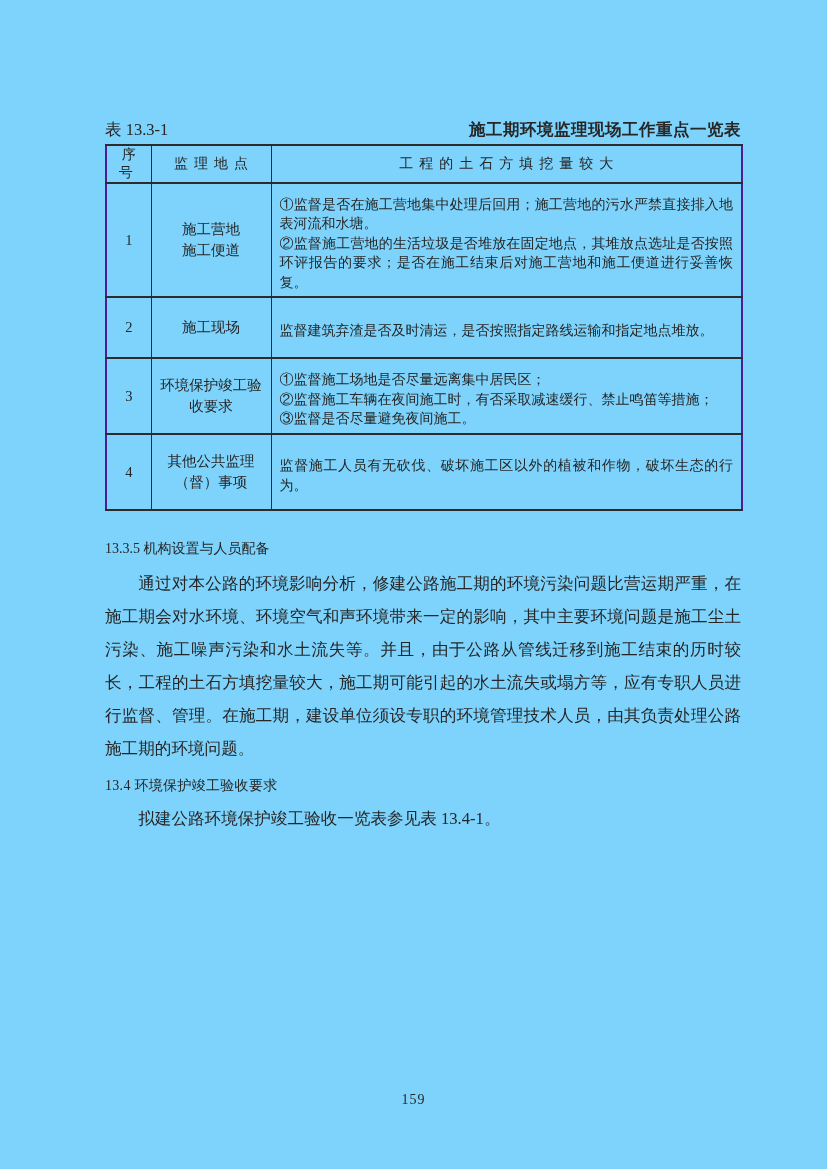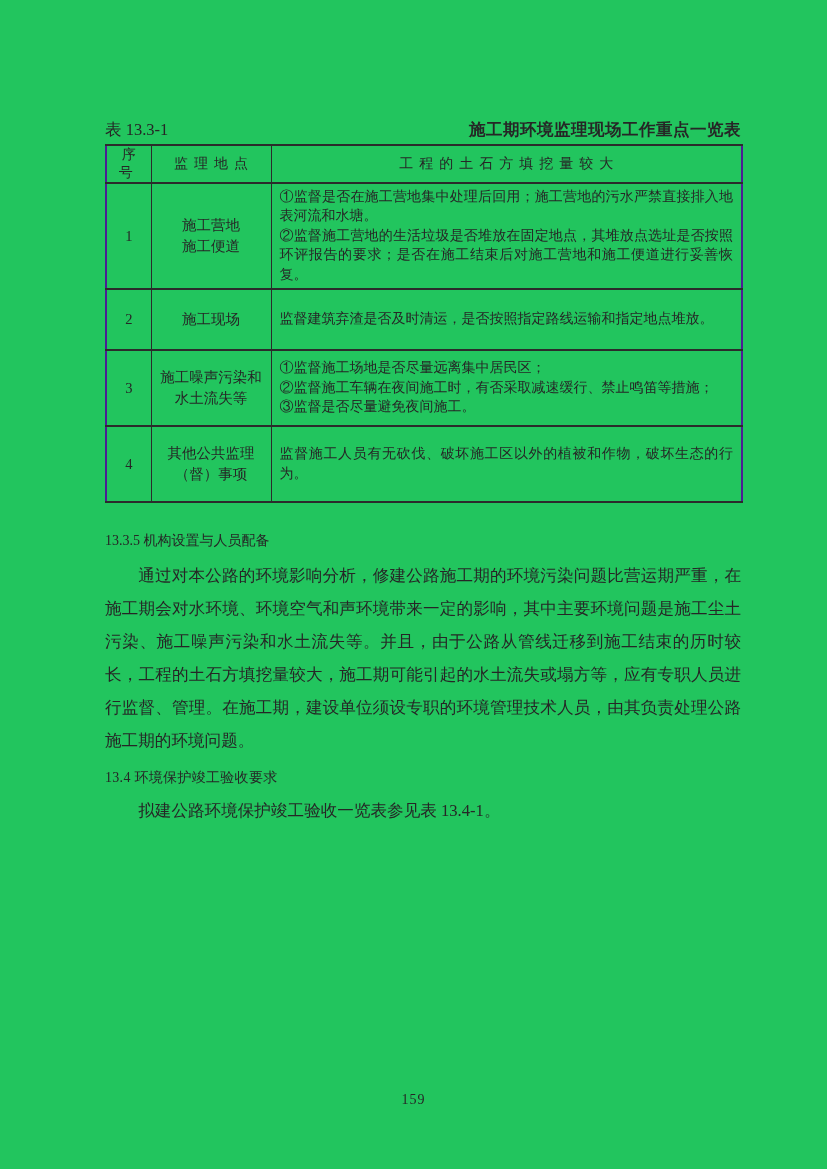--- a/index.html
+++ b/index.html
@@ -1,21 +1,21 @@
 <!DOCTYPE html>
 <html lang="zh"><head>
 <meta charset="utf-8">
 <style>
   html, body { margin: 0; padding: 0; background: #e8e8e8; }
   .page {
     position: relative;
     width: 827px;
     height: 1169px;
     margin: 0 auto;
-    background: #22c55e;
+    background: #7dd3fc;
     font-family: "Liberation Serif", "DejaVu Serif", serif;
     color: #262626;
     overflow: hidden;
   }
   .content {
     position: absolute;
     left: 105px;
     top: 119px;
     width: 636px;
   }
@@ -68,21 +68,21 @@
   }
   td.c-loc {
     text-align: center;
     font-size: 14.5px;
     line-height: 21px;
     padding: 16px 5px;
   }
   td.c-content {
     font-size: 14px;
     line-height: 19.4px;
-    padding: 3px 8px 4px 8px;
+    padding: 11px 8px 4px 8px;
     text-align: justify;
   }
   tr.row-2 td.c-content, tr.row-2 td.c-no, tr.row-2 td.c-loc { height: 27px; }
   tr.row-4 td { height: 37px; }
   .content-item { margin: 0; }
   
   .sec-heading {
     font-size: 14px;
     line-height: 24px;
     margin: 0;
@@ -148,21 +148,21 @@
         </tr>
         <tr class="row-2">
           <td class="c-no">2</td>
           <td class="c-loc">施工现场</td>
           <td class="c-content">
             <div class="content-item">监督建筑弃渣是否及时清运，是否按照指定路线运输和指定地点堆放。</div>
           </td>
         </tr>
         <tr class="row-3">
           <td class="c-no">3</td>
-          <td class="c-loc">施工噪声污染和水土流失等</td>
+          <td class="c-loc">环境保护竣工验收要求</td>
           <td class="c-content">
             <div class="content-item">①监督施工场地是否尽量远离集中居民区；</div>
             <div class="content-item">②监督施工车辆在夜间施工时，有否采取减速缓行、禁止鸣笛等措施；</div>
             <div class="content-item">③监督是否尽量避免夜间施工。</div>
           </td>
         </tr>
         <tr class="row-4">
           <td class="c-no">4</td>
           <td class="c-loc">其他公共监理（督）事项</td>
           <td class="c-content">

